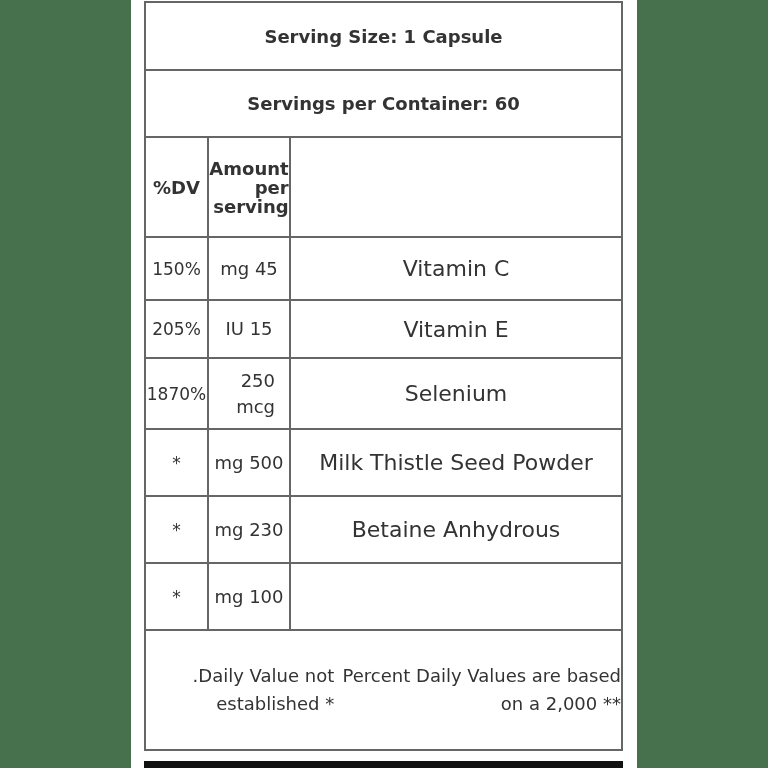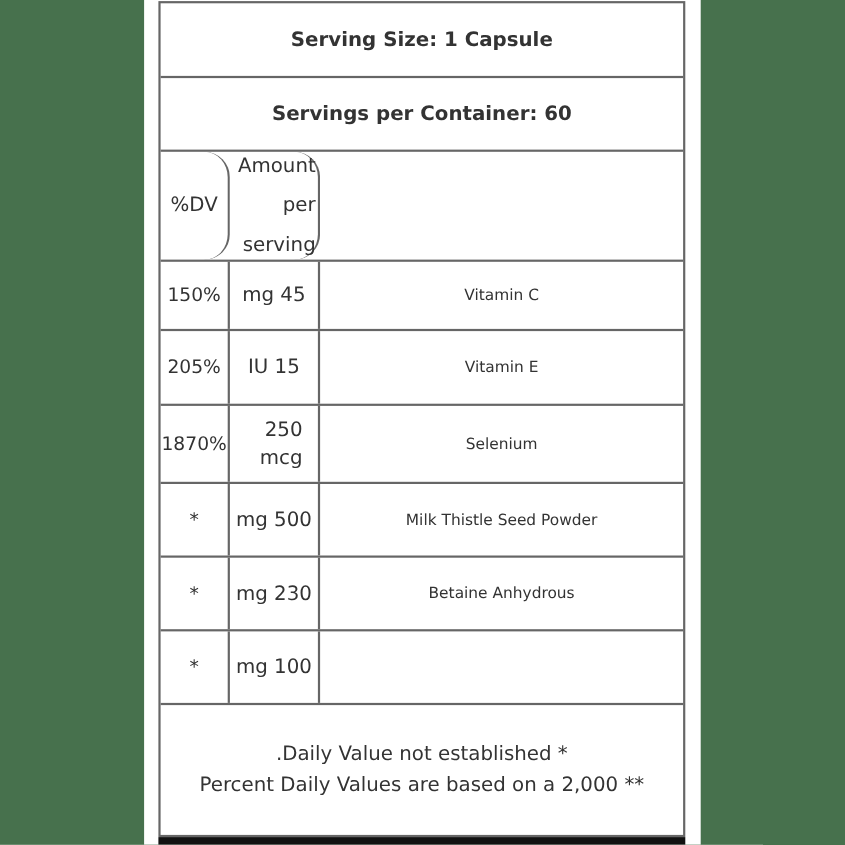--- a/index.html
+++ b/index.html
@@ -6,22 +6,22 @@
   body { width:768px; height:768px; background:#47714d; position:relative; overflow:hidden;
          font-family:"DejaVu Sans", sans-serif; color:#333; }
   .panel { position:absolute; left:131px; top:0; width:506px; height:768px; background:#fff; }
   .table { position:absolute; left:144px; top:1px; width:479px; border:2px solid #666; box-sizing:border-box; }
   .row { display:flex; border-bottom:2px solid #666; box-sizing:border-box; }
   .row:last-child { border-bottom:none; }
   .cell { display:flex; align-items:center; justify-content:center; text-align:right; box-sizing:border-box; }
   .full { width:100%; font-weight:bold; font-size:18px; color:#333; }
   .c1 { width:63px; border-right:2px solid #666; font-size:17px; }
   .c2 { width:82px; border-right:2px solid #666; font-size:18px; line-height:26px; }
-  .c3 { flex:1; font-size:14px; }
-  .hdr { font-weight:normal; font-size:18px; line-height:36px;border-radius:23px; }
+  .c3 { flex:1; font-size:22px; }
+  .hdr { font-weight:bold; font-size:18px; line-height:19px; }
   .foot { width:100%; font-size:18px; line-height:28px; padding:8px 0; }
   .bottombar { position:absolute; left:144px; top:761px; width:479px; height:7px; background:#111; }
 </style>
 </head>
 <body>
 
 <div class="panel"></div>
 
 <div class="table">
   <div class="row" style="height:68px">
@@ -33,21 +33,21 @@
   <div class="row" style="height:100px">
     <div class="cell c1 hdr">%DV</div>
     <div class="cell c2 hdr" style="padding:0 2px">Amount per serving</div>
     <div class="cell c3"></div>
   </div>
   <div class="row" style="height:63px">
     <div class="cell c1">150%</div>
     <div class="cell c2">mg 45</div>
     <div class="cell c3">Vitamin C</div>
   </div>
-  <div class="row" style="height:68px">
+  <div class="row" style="height:58px">
     <div class="cell c1">205%</div>
     <div class="cell c2">IU 15</div>
     <div class="cell c3">Vitamin E</div>
   </div>
   <div class="row" style="height:71px">
     <div class="cell c1">1870%</div>
     <div class="cell c2" style="padding:12px 14px">250 mcg</div>
     <div class="cell c3">Selenium</div>
   </div>
   <div class="row" style="height:67px">
@@ -58,20 +58,20 @@
   <div class="row" style="height:67px">
     <div class="cell c1">*</div>
     <div class="cell c2">mg 230</div>
     <div class="cell c3">Betaine Anhydrous</div>
   </div>
   <div class="row" style="height:67px">
     <div class="cell c1">*</div>
     <div class="cell c2">mg 100</div>
   </div>
   <div class="row" style="height:118px">
-    <div class="cell foot" style="flex-direction:column">
+    <div class="cell foot" style="flex-direction:row">
       <div>.Daily Value not established *</div>
       <div>Percent Daily Values are based on a 2,000 **</div>
     </div>
   </div>
 </div>
 
 <div class="bottombar"></div>
 
 </body></html>

